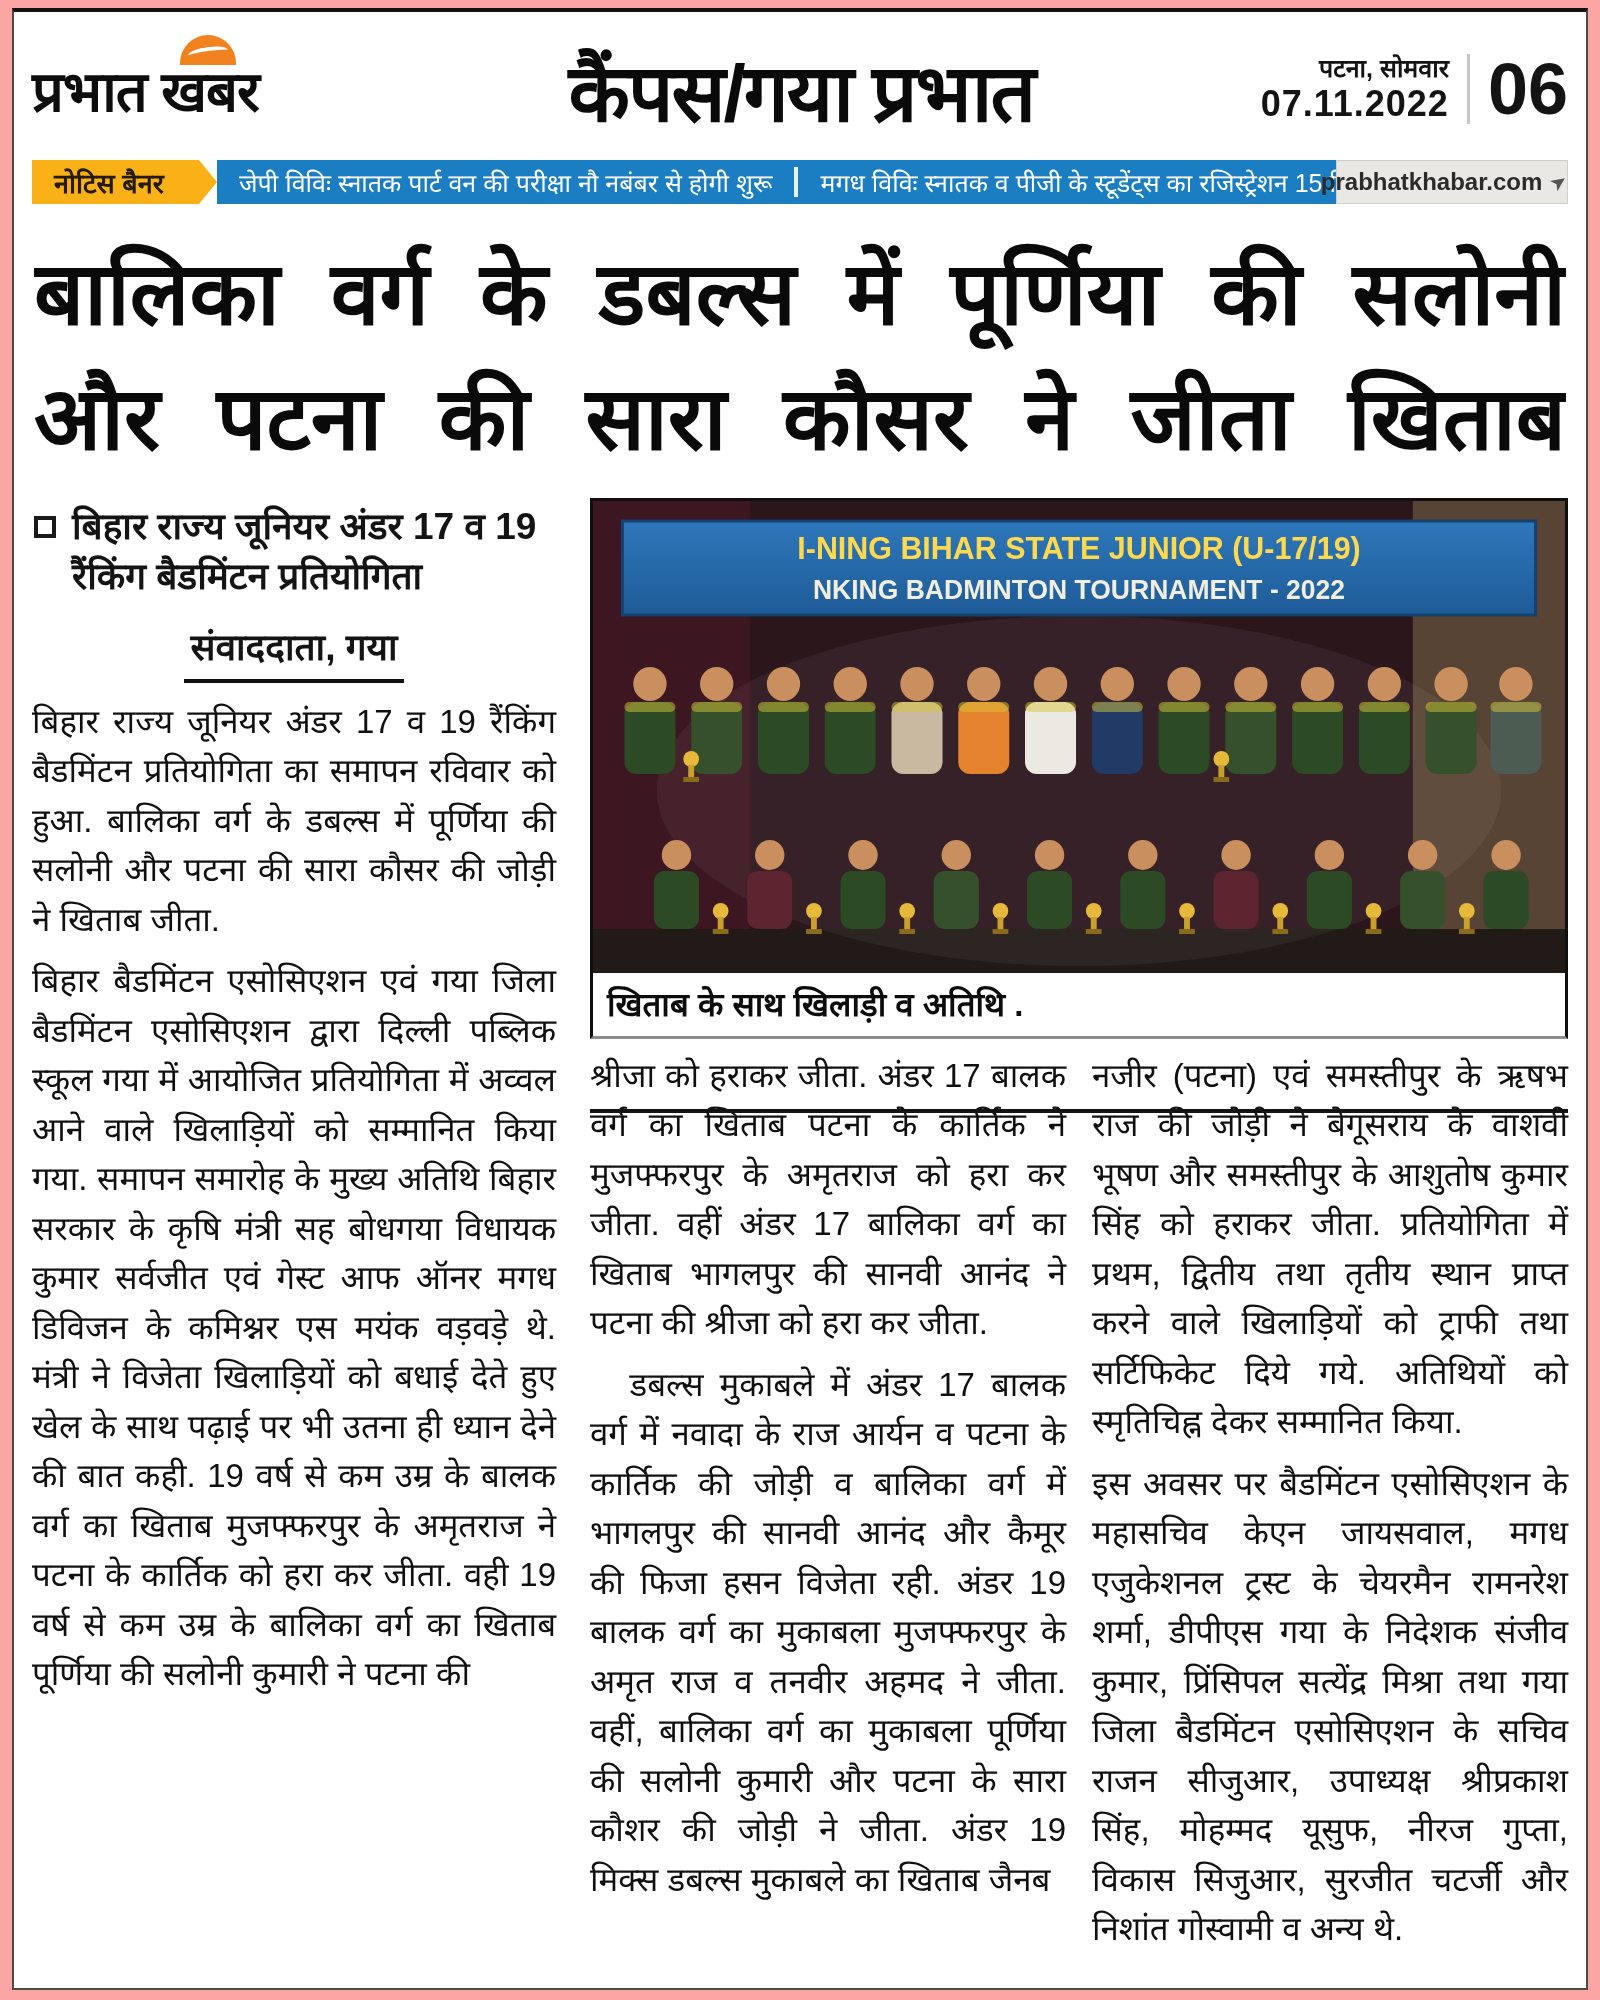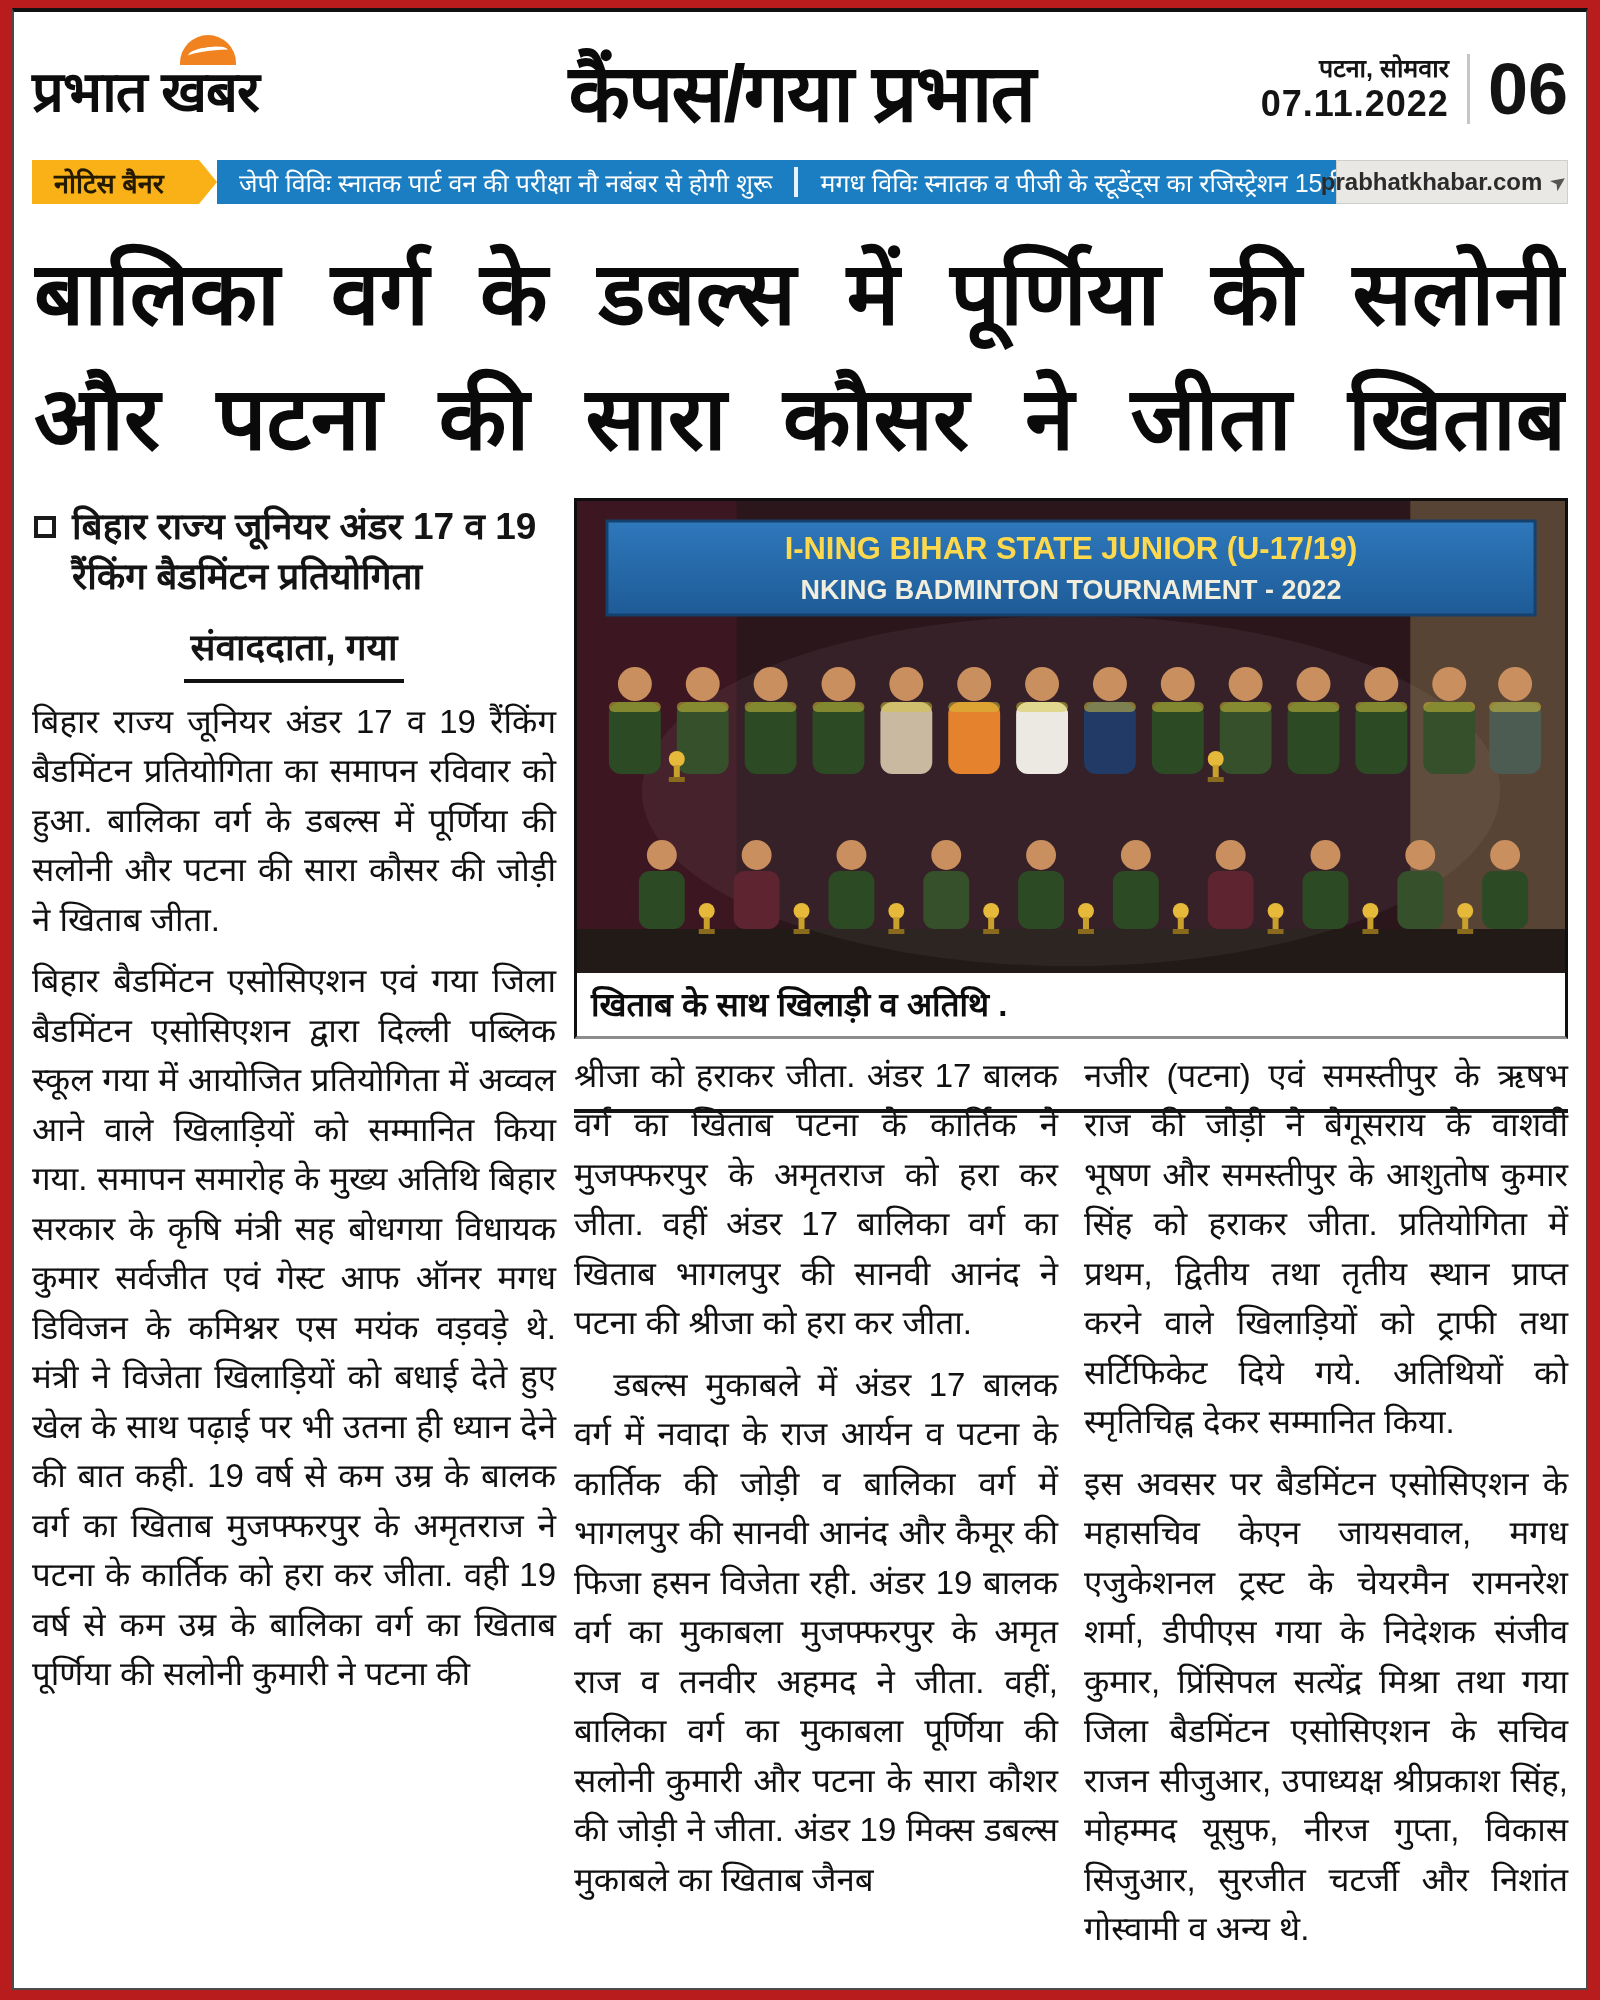--- a/index.html
+++ b/index.html
@@ -4,21 +4,21 @@
 <style>
   :root{
     --ticker_blue:#1b7ec2;
     --notice_yellow:#f9b117;
     --logo_orange:#f08220;
     --ink:#141414;
   }
   *{margin:0;padding:0;box-sizing:border-box}
   html,body{background:#e8e8e8}
   body{font-family:"Liberation Sans","DejaVu Sans",sans-serif;color:var(--ink)}
-  .page{width:1600px;height:2000px;background:#b91c1c;padding:8px 12px 10px;margin:0 auto}
+  .page{width:1600px;height:2000px;background:#fca5a5;padding:8px 12px 10px;margin:0 auto}
   .frame{height:100%;background:#fff;border:2px solid #4a4a4a;border-top:4px solid #111;
          padding:8px 18px 14px;overflow:hidden}
 
   
   .masthead{display:flex;align-items:center;height:138px;position:relative}
   .logo{position:relative;width:310px}
   .logo-text{font-size:56px;font-weight:800;letter-spacing:-1px;color:#0d0d0d;position:relative;z-index:2}
   .sun{position:absolute;top:-16px;left:148px;width:56px;height:30px;z-index:1;
        background:var(--logo_orange);border-radius:56px 56px 0 0;overflow:hidden}
   .sun i{position:absolute;left:8px;top:12px;width:40px;height:12px;border-top:4px solid #fff;
@@ -43,21 +43,21 @@
   .website{width:232px;background:#e9e8e4;border:1px solid #cfcfc9;display:flex;align-items:center;
            justify-content:flex-end;gap:8px;font-size:24px;font-weight:700;color:#2b2b2b}
   .cursor-icon{display:inline-block;transform:rotate(-35deg);font-size:20px;color:#555}
 
   
   .headline{margin:28px 2px 6px}
   .headline .hl{font-size:88px;font-weight:800;line-height:1.42;color:#0a0a0a;white-space:nowrap;
                 text-align:justify;text-align-last:justify;overflow:hidden}
 
   
-  .article{display:flex;gap:18px;margin-top:16px}
+  .article{display:flex;gap:34px;margin-top:16px}
   .col1{width:524px;flex:none}
   .rightzone{flex:1;min-width:0}
 
   .kicker{display:flex;gap:16px;align-items:flex-start;font-size:37px;font-weight:700;line-height:1.35;
           padding:4px 2px 0}
   .kicker-square{width:22px;height:22px;border:4px solid #1a1a1a;flex:none;margin-top:14px}
   .byline{text-align:center;margin:18px 0 14px}
   .byline span{display:inline-block;font-size:37px;font-weight:800;border-bottom:4px solid #111;
                padding:0 6px 8px}
 

